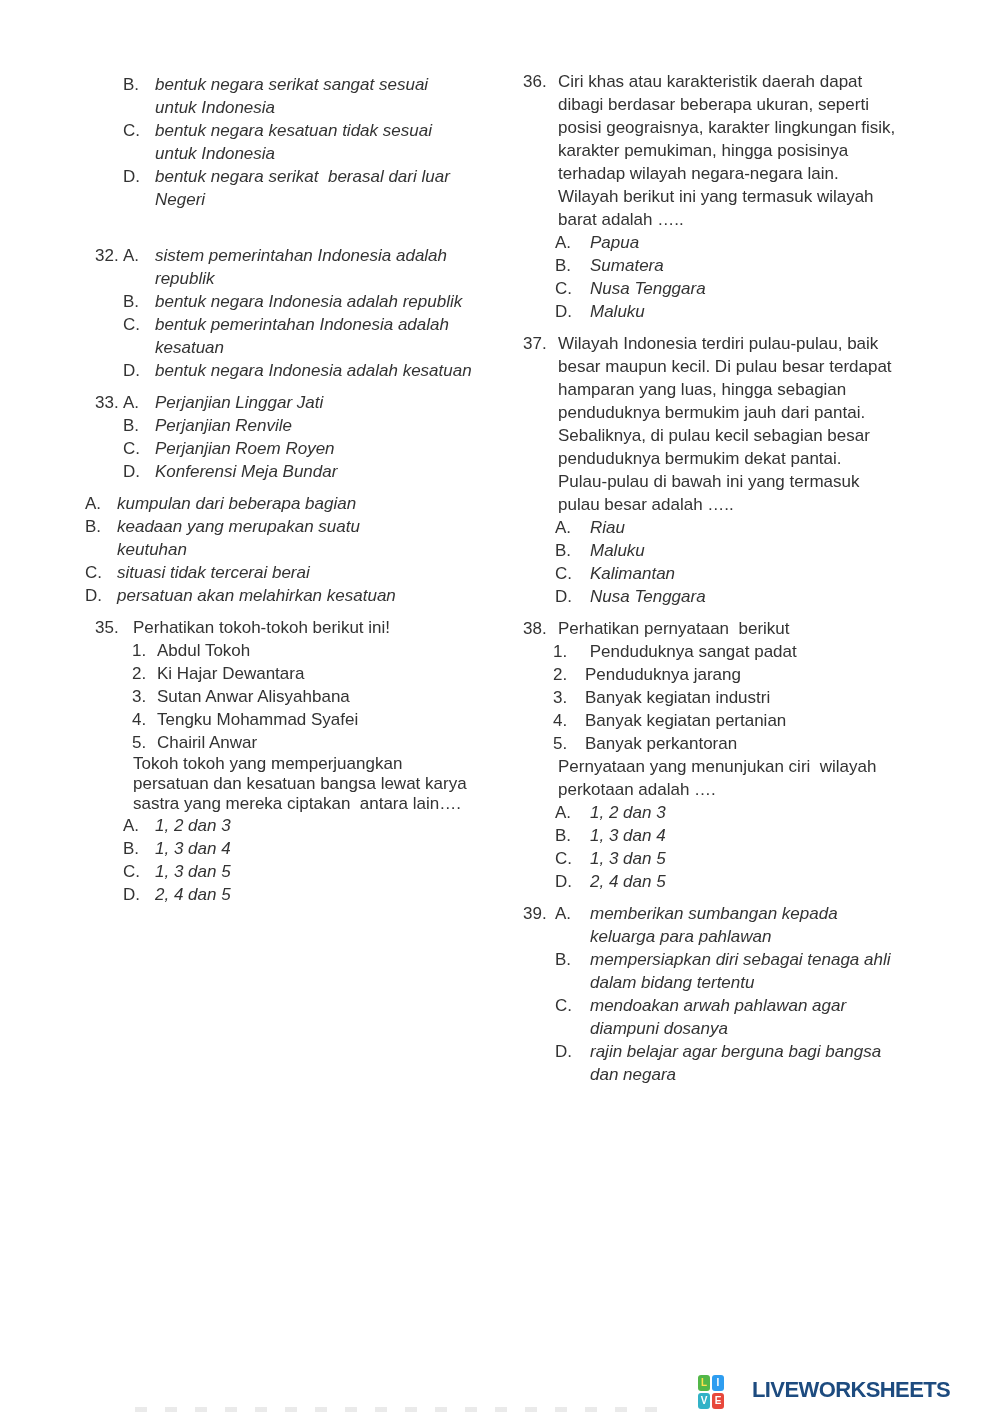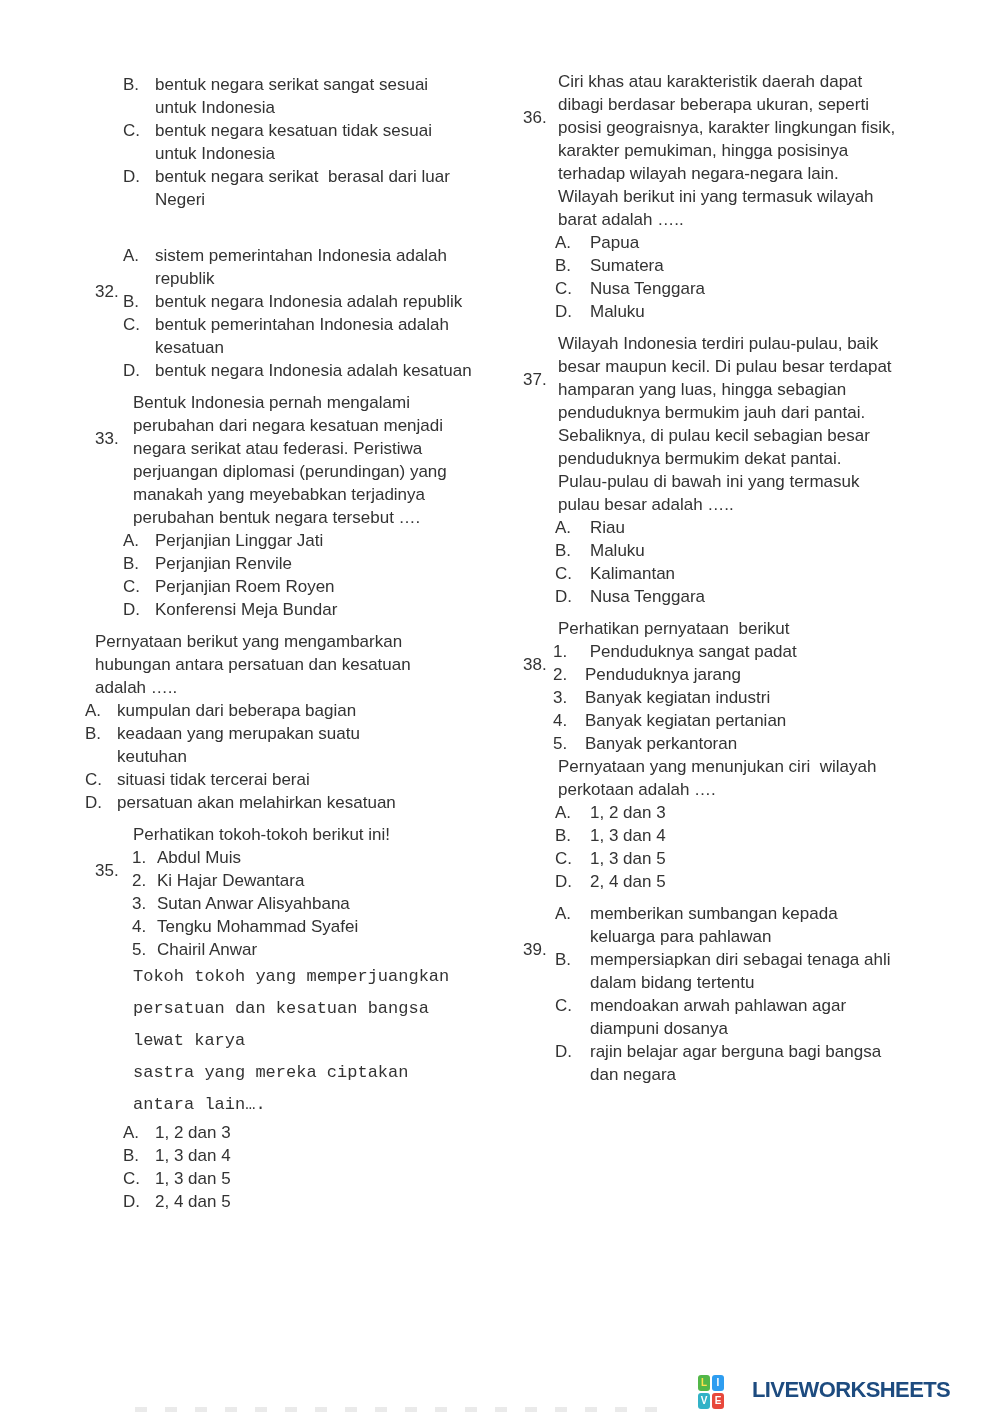--- a/index.html
+++ b/index.html
@@ -8,39 +8,39 @@
     background:#ffffff;
     font-family:"Liberation Sans", sans-serif;
     color:#333333;
   }
   .col{position:absolute;font-size:17px;line-height:23px;}
   .col-left{left:95px;top:73px;width:382px;}
   .col-right{left:523px;top:70px;width:424px;}
 
   .q{display:flex;margin-bottom:9px;}
   .q.extra-gap{margin-bottom:33px;}
-  .qnum{flex:0 0 38px;margin-top:36px;}
+  .qnum{flex:0 0 38px;}
   .col-right .qnum{flex:0 0 35px;}
   .qbody{flex:1;min-width:0;}
   .qtext,.post-text,.opt-text,.sub-text{white-space:pre-wrap;}
-  .post-text.loose{line-height:32px;font-family:Liberation Mono, monospace;}
+  .post-text.loose{line-height:20px;}
 
   .sub{display:flex;}
   .col-left .sub{margin-left:-1px;}
   .col-right .sub{margin-left:-5px;}
   .sub-label{flex:0 0 25px;}
   .col-right .sub-label{flex:0 0 32px;}
   .sub-text{flex:1;}
 
   .opt{display:flex;}
   .col-left .opt{margin-left:-10px;}
   .col-right .opt{margin-left:-3px;}
   .opt-letter{flex:0 0 32px;}
   .col-right .opt-letter{flex:0 0 35px;}
-  .opt-text{flex:1;}
+  .opt-text{flex:1;font-style:italic;}
 
   .logo{position:absolute;left:698px;top:1372px;display:flex;align-items:flex-start;gap:3px;text-decoration:none;cursor:pointer;}
   .logo-grid{display:grid;grid-template-columns:12px 12px;grid-auto-rows:16px;gap:2px;margin-top:3px;}
   .tile{border-radius:3px;display:flex;align-items:center;justify-content:center;font-weight:bold;font-size:10px;line-height:1;}
   .logo-text{font-weight:bold;font-size:22px;letter-spacing:-0.6px;line-height:36px;margin-left:25px;}
 
   .remnant{position:absolute;left:135px;top:1407px;width:525px;height:5px;opacity:.28;
     background:repeating-linear-gradient(90deg,#b5b5b5 0 12px,transparent 12px 30px);}
 </style>
 </head>
@@ -86,49 +86,40 @@
         </div>
         <div class="opt">
           <span class="opt-letter">D.</span>
           <span class="opt-text">bentuk negara Indonesia adalah kesatuan</span>
         </div>
       </div>
     </div>
     <div class="q">
       <span class="qnum">33.</span>
       <div class="qbody">
-        <div class="qtext">Bentuk Indonesia pernah mengalami
-perubahan dari negara kesatuan menjadi
-negara serikat atau federasi. Peristiwa
-perjuangan diplomasi (perundingan) yang
-manakah yang meyebabkan terjadinya
-perubahan bentuk negara tersebut ….</div>
         <div class="opt">
           <span class="opt-letter">A.</span>
           <span class="opt-text">Perjanjian Linggar Jati</span>
         </div>
         <div class="opt">
           <span class="opt-letter">B.</span>
           <span class="opt-text">Perjanjian Renvile</span>
         </div>
         <div class="opt">
           <span class="opt-letter">C.</span>
           <span class="opt-text">Perjanjian Roem Royen</span>
         </div>
         <div class="opt">
           <span class="opt-letter">D.</span>
           <span class="opt-text">Konferensi Meja Bundar</span>
         </div>
       </div>
     </div>
     <div class="q">
       <div class="qbody">
-        <div class="qtext">Pernyataan berikut yang mengambarkan
-hubungan antara persatuan dan kesatuan
-adalah …..</div>
         <div class="opt">
           <span class="opt-letter">A.</span>
           <span class="opt-text">kumpulan dari beberapa bagian</span>
         </div>
         <div class="opt">
           <span class="opt-letter">B.</span>
           <span class="opt-text">keadaan yang merupakan suatu
 keutuhan</span>
         </div>
         <div class="opt">
@@ -140,21 +131,21 @@
           <span class="opt-text">persatuan akan melahirkan kesatuan</span>
         </div>
       </div>
     </div>
     <div class="q">
       <span class="qnum">35.</span>
       <div class="qbody">
         <div class="qtext">Perhatikan tokoh-tokoh berikut ini!</div>
         <div class="sub">
           <span class="sub-label">1.</span>
-          <span class="sub-text">Abdul Muis</span>
+          <span class="sub-text">Abdul Tokoh</span>
         </div>
         <div class="sub">
           <span class="sub-label">2.</span>
           <span class="sub-text">Ki Hajar Dewantara</span>
         </div>
         <div class="sub">
           <span class="sub-label">3.</span>
           <span class="sub-text">Sutan Anwar Alisyahbana</span>
         </div>
         <div class="sub">

